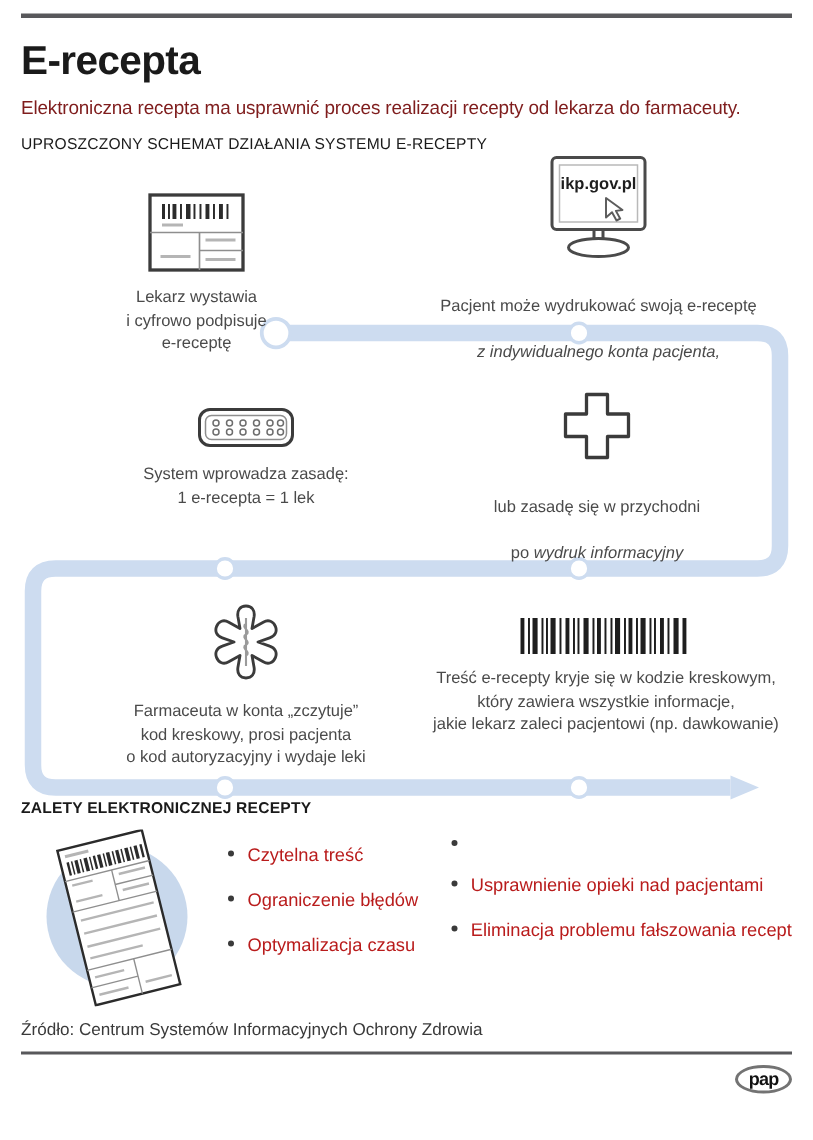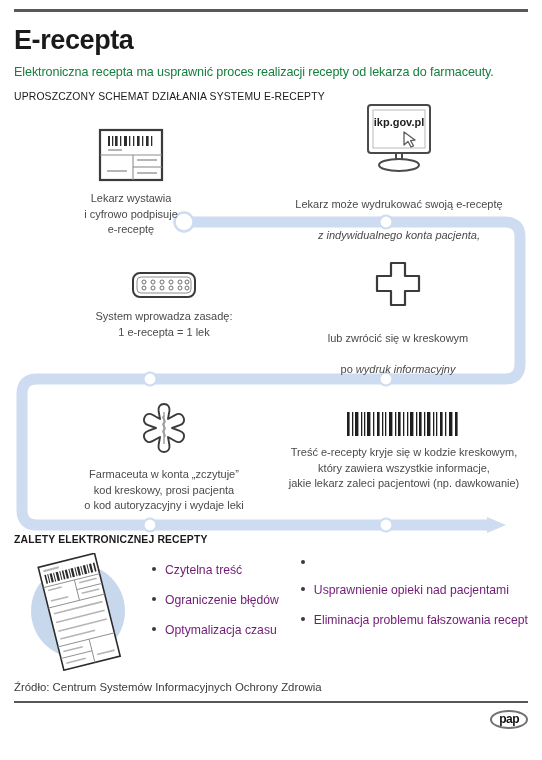--- a/index.html
+++ b/index.html
@@ -14,21 +14,21 @@
 
   
   .rule-top {
     height: 3px; background: #58585b; margin-top: 9px;
   }
   .title {
     font-size: 27px; font-weight: bold; letter-spacing: -0.4px;
     margin-top: 13px; color: #1a1a1a;
   }
   .subtitle {
-    font-size: 12.6px; color: #15803d; margin-top: 9px; letter-spacing: -0.1px;
+    font-size: 12.6px; color: #7f1d1d; margin-top: 9px; letter-spacing: -0.1px;
   }
   .section-head {
     font-size: 10.4px; font-weight: normal; letter-spacing: 0.15px;
     margin-top: 12px; color: #1a1a1a;
   }
 
   
   .flow { position: relative; height: 432px; }
   .flow-svg { position: absolute; left: -14px; top: 0; }
   .node { position: absolute; text-align: center; }
@@ -40,21 +40,21 @@
   .icon-wrap { display: flex; justify-content: center; align-items: flex-end; }
 
   
   .adv-head {
     font-size: 10.4px; font-weight: bold; letter-spacing: 0.15px; color: #1a1a1a;
   }
   .adv-body { position: relative; height: 118px; margin-top: 12px; }
   .adv-illus { position: absolute; left: 6px; top: -4px; }
   .adv-cols { position: absolute; left: 138px; top: 6px; display: flex; gap: 22px; }
   .adv-col { display: flex; flex-direction: column; gap: 16px; }
-  .adv-item { display: flex; align-items: baseline; gap: 9px; font-size: 12.2px; color: #701a75; }
+  .adv-item { display: flex; align-items: baseline; gap: 9px; font-size: 12.2px; color: #b91c1c; }
   .dot { width: 4px; height: 4px; border-radius: 50%; background: #3a3a3a; flex: 0 0 auto; position: relative; top: -3px; }
 
   
   .source { font-size: 11.4px; color: #3a3a3a; margin-top: 6px; }
   .rule-bot { height: 2px; background: #58585b; margin-top: 8px; }
   .logo-row { display: flex; justify-content: flex-end; margin-top: 7px; }
   .pap {
     font-size: 12px; font-weight: bold; color: #111; letter-spacing: -0.5px;
     border: 2px solid #737373; border-radius: 50%; padding: 1px 7px 2px; line-height: 12px;
   }
@@ -122,21 +122,21 @@
         <svg width="86" height="72" viewBox="0 0 86 72">
           <rect x="12" y="3" width="62" height="48" rx="3" fill="#fff" stroke="#4a4a4a" stroke-width="2"></rect>
           <rect x="17" y="8" width="52" height="38" fill="#fff" stroke="#b9b9b9" stroke-width="1"></rect>
           <text x="43" y="24" font-family="'Liberation Sans', sans-serif" font-size="11" font-weight="bold" fill="#1e1e1e" text-anchor="middle">ikp.gov.pl</text>
           <path d="M 48 30 L 48 43 L 52 39.5 L 55 45 L 57.5 43.8 L 54.6 38.6 L 59 38 Z" fill="#fff" stroke="#5c5c5c" stroke-width="1.3" stroke-linejoin="round"></path>
           <path d="M 40 51 L 40 60 M 46 51 L 46 60" stroke="#4a4a4a" stroke-width="2" fill="none"></path>
           <ellipse cx="43" cy="63" rx="20" ry="6" fill="#fff" stroke="#4a4a4a" stroke-width="2"></ellipse>
         </svg>
       </div>
       <div class="cap">
-        <span>Lekarz może wydrukować swoją e-receptę</span><br>
+        <span>Pacjent może wydrukować swoją e-receptę</span><br>
         <i>z indywidualnego konta pacjenta,</i>
       </div>
     </div>
 
     <div class="node" style="left:46px; top:166px; width:208px;">
       <div class="icon-wrap">
         <svg width="68" height="34" viewBox="0 0 68 34">
           <rect x="3" y="5" width="62" height="24" rx="7" fill="#fff" stroke="#3b3b3b" stroke-width="2"></rect>
           <rect x="7" y="9" width="54" height="16" rx="4" fill="#fff" stroke="#8e8e8e" stroke-width="1"></rect>
           <g fill="none" stroke="#6e6e6e" stroke-width="1">
@@ -159,21 +159,21 @@
 1 e-recepta = 1 lek</div>
     </div>
 
     <div class="node" style="left:278px; top:158px; width:212px;">
       <div class="icon-wrap">
         <svg width="50" height="48" viewBox="0 0 50 48">
           <path d="M 18 3 L 32 3 L 32 16 L 46 16 L 46 31 L 32 31 L 32 45 L 18 45 L 18 31 L 4 31 L 4 16 L 18 16 Z" fill="#fff" stroke="#3b3b3b" stroke-width="2.2" stroke-linejoin="round"></path>
         </svg>
       </div>
       <div class="cap">
-        <span>lub zwrócić się w kreskowym</span><br>
+        <span>lub zasadę się w przychodni</span><br>
         <span>po </span><i>wydruk informacyjny</i>
       </div>
     </div>
 
     <div class="node" style="left:22px; top:300px; width:256px;">
       <div class="icon-wrap">
         <svg width="58" height="58" viewBox="0 0 58 58">
           <g fill="#fff" stroke="#3b3b3b" stroke-width="1.9" stroke-linejoin="round">
             <path d="M 29 2
                      C 33 2 35 5 34.4 9 L 33 17 L 40.5 12.8

